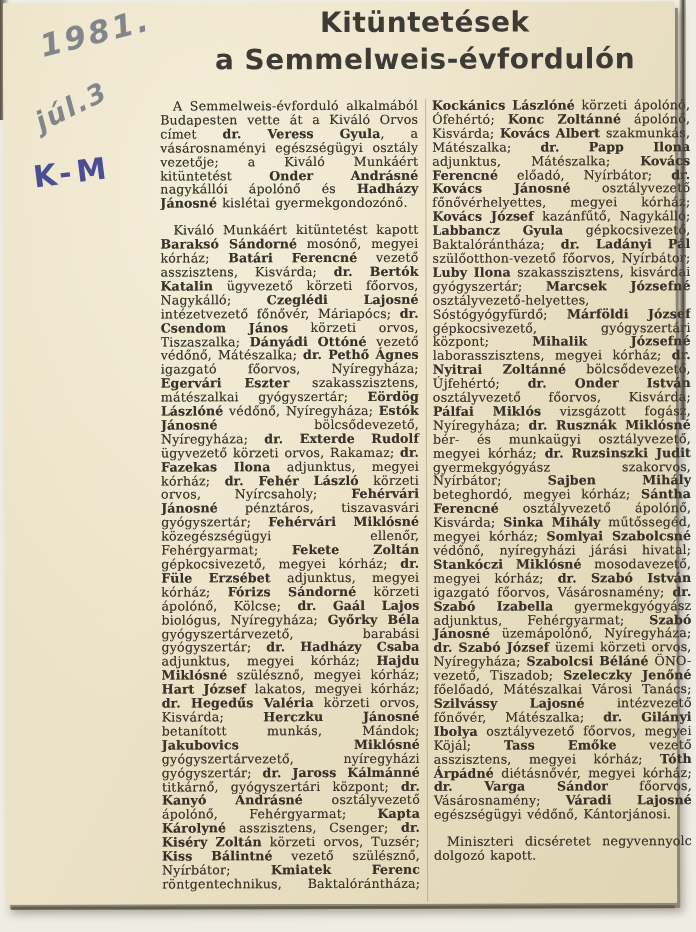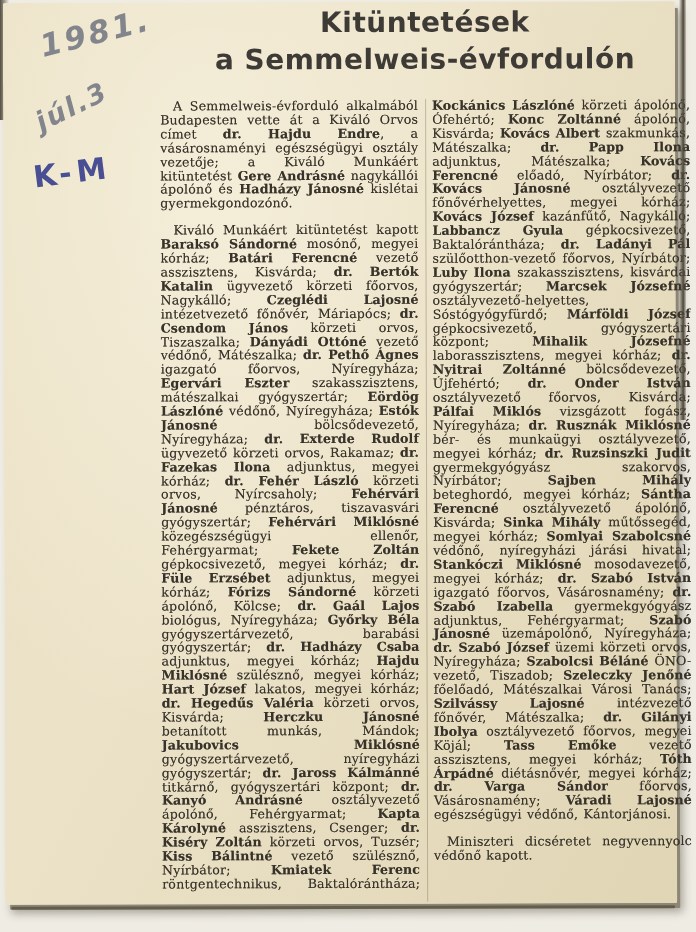--- a/index.html
+++ b/index.html
@@ -66,19 +66,19 @@
     <div class="handwriting hw-year">1981.</div>
     <div class="handwriting hw-date">júl.3</div>
     <div class="handwriting hw-initials">K-M</div>
 
     <h1 class="headline">
       <span>Kitüntetések</span>
       <span>a Semmelweis-évfordulón</span>
     </h1>
 
     <div class="columns">
-      <p class="para">A Semmelweis-évforduló alkalmából Budapesten vette át a Kiváló Orvos címet <b>dr. Hajdu Endre</b>, a vásárosnaményi egészségügyi osztály vezetője; a Kiváló Munkáért kitüntetést <b>Gere Andrásné</b> nagykállói ápolónő és <b>Hadházy Jánosné</b> kislétai gyermekgondozónő.</p>
+      <p class="para">A Semmelweis-évforduló alkalmából Budapesten vette át a Kiváló Orvos címet <b>dr. Veress Gyula</b>, a vásárosnaményi egészségügyi osztály vezetője; a Kiváló Munkáért kitüntetést <b>Onder Andrásné</b> nagykállói ápolónő és <b>Hadházy Jánosné</b> kislétai gyermekgondozónő.</p>
       <p class="para">Kiváló Munkáért kitüntetést kapott <b>Baraksó Sándorné</b> mosónő, megyei kórház; <b>Batári Ferencné</b> vezető asszisztens, Kisvárda; <b>dr. Bertók Katalin</b> ügyvezető körzeti főorvos, Nagykálló; <b>Czeglédi Lajosné</b> intézetvezető főnővér, Máriapócs; <b>dr. Csendom János</b> körzeti orvos, Tiszaszalka; <b>Dányádi Ottóné</b> vezető védőnő, Mátészalka; <b>dr. Pethő Ágnes</b> igazgató főorvos, Nyíregyháza; <b>Egervári Eszter</b> szakasszisztens, mátészalkai gyógyszertár; <b>Eördög Lászlóné</b> védőnő, Nyíregyháza; <b>Estók Jánosné</b> bölcsődevezető, Nyíregyháza; <b>dr. Exterde Rudolf</b> ügyvezető körzeti orvos, Rakamaz; <b>dr. Fazekas Ilona</b> adjunktus, megyei kórház; <b>dr. Fehér László</b> körzeti orvos, Nyírcsaholy; <b>Fehérvári Jánosné</b> pénztáros, tiszavasvári gyógyszertár; <b>Fehérvári Miklósné</b> közegészségügyi ellenőr, Fehérgyarmat; <b>Fekete Zoltán</b> gépkocsivezető, megyei kórház; <b>dr. Füle Erzsébet</b> adjunktus, megyei kórház; <b>Fórizs Sándorné</b> körzeti ápolónő, Kölcse; <b>dr. Gaál Lajos</b> biológus, Nyíregyháza; <b>Győrky Béla</b> gyógyszertárvezető, barabási gyógyszertár; <b>dr. Hadházy Csaba</b> adjunktus, megyei kórház; <b>Hajdu Miklósné</b> szülésznő, megyei kórház; <b>Hart József</b> lakatos, megyei kórház; <b>dr. Hegedűs Valéria</b> körzeti orvos, Kisvárda; <b>Herczku Jánosné</b> betanított munkás, Mándok; <b>Jakubovics Miklósné</b> gyógyszertárvezető, nyíregyházi gyógyszertár; <b>dr. Jaross Kálmánné</b> titkárnő, gyógyszertári központ; <b>dr. Kanyó Andrásné</b> osztályvezető ápolónő, Fehérgyarmat; <b>Kapta Károlyné</b> asszisztens, Csenger; <b>dr. Kiséry Zoltán</b> körzeti orvos, Tuzsér; <b>Kiss Bálintné</b> vezető szülésznő, Nyírbátor; <b>Kmiatek Ferenc</b> röntgentechnikus, Baktalórántháza; <b>Kockánics Lászlóné</b> körzeti ápolónő, Ófehértó; <b>Konc Zoltánné</b> ápolónő, Kisvárda; <b>Kovács Albert</b> szakmunkás, Mátészalka; <b>dr. Papp Ilona</b> adjunktus, Mátészalka; <b>Kovács Ferencné</b> előadó, Nyírbátor; <b>dr. Kovács Jánosné</b> osztályvezető főnővérhelyettes, megyei kórház; <b>Kovács József</b> kazánfűtő, Nagykálló; <b>Labbancz Gyula</b> gépkocsivezető, Baktalórántháza; <b>dr. Ladányi Pál</b> szülőotthon-vezető főorvos, Nyírbátor; <b>Luby Ilona</b> szakasszisztens, kisvárdai gyógyszertár; <b>Marcsek Józsefné</b> osztályvezető-helyettes, Sóstógyógyfürdő; <b>Márföldi József</b> gépkocsivezető, gyógyszertári központ; <b>Mihalik Józsefné</b> laborasszisztens, megyei kórház; <b>dr. Nyitrai Zoltánné</b> bölcsődevezető, Újfehértó; <b>dr. Onder István</b> osztályvezető főorvos, Kisvárda; <b>Pálfai Miklós</b> vizsgázott fogász, Nyíregyháza; <b>dr. Rusznák Miklósné</b> bér- és munkaügyi osztályvezető, megyei kórház; <b>dr. Ruzsinszki Judit</b> gyermekgyógyász szakorvos, Nyírbátor; <b>Sajben Mihály</b> beteghordó, megyei kórház; <b>Sántha Ferencné</b> osztályvezető ápolónő, Kisvárda; <b>Sinka Mihály</b> műtőssegéd, megyei kórház; <b>Somlyai Szabolcsné</b> védőnő, nyíregyházi járási hivatal; <b>Stankóczi Miklósné</b> mosodavezető, megyei kórház; <b>dr. Szabó István</b> igazgató főorvos, Vásárosnamény; <b>dr. Szabó Izabella</b> gyermekgyógyász adjunktus, Fehérgyarmat; <b>Szabó Jánosné</b> üzemápolónő, Nyíregyháza; <b>dr. Szabó József</b> üzemi körzeti orvos, Nyíregyháza; <b>Szabolcsi Béláné</b> ÖNO-vezető, Tiszadob; <b>Szeleczky Jenőné</b> főelőadó, Mátészalkai Városi Tanács; <b>Szilvássy Lajosné</b> intézvezető főnővér, Mátészalka; <b>dr. Gilányi Ibolya</b> osztályvezető főorvos, megyei Köjál; <b>Tass Emőke</b> vezető asszisztens, megyei kórház; <b>Tóth Árpádné</b> diétásnővér, megyei kórház; <b>dr. Varga Sándor</b> főorvos, Vásárosnamény; <b>Váradi Lajosné</b> egészségügyi védőnő, Kántorjánosi.</p>
-      <p class="para">Miniszteri dicséretet negyvennyolc védőnő kapott.</p>
+      <p class="para">Miniszteri dicséretet negyvennyolc dolgozó kapott.</p>
     </div>
 
   </div>
 </div>
 
 </body></html>

